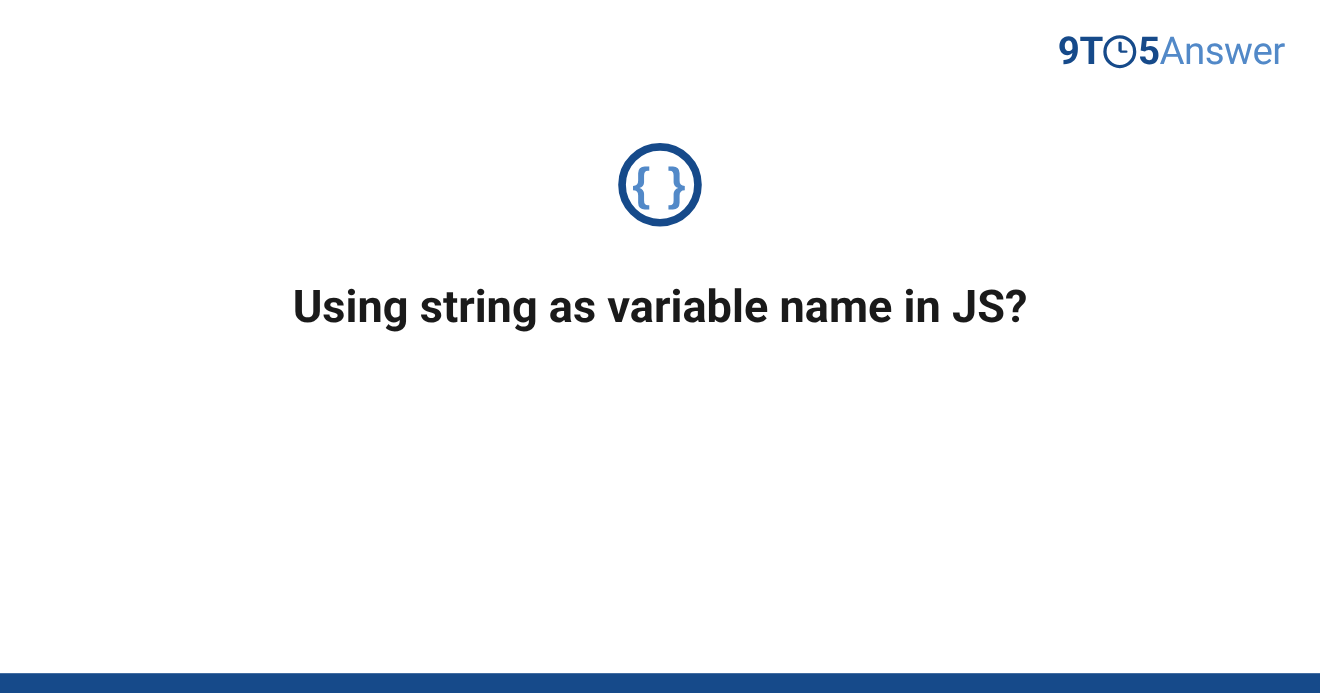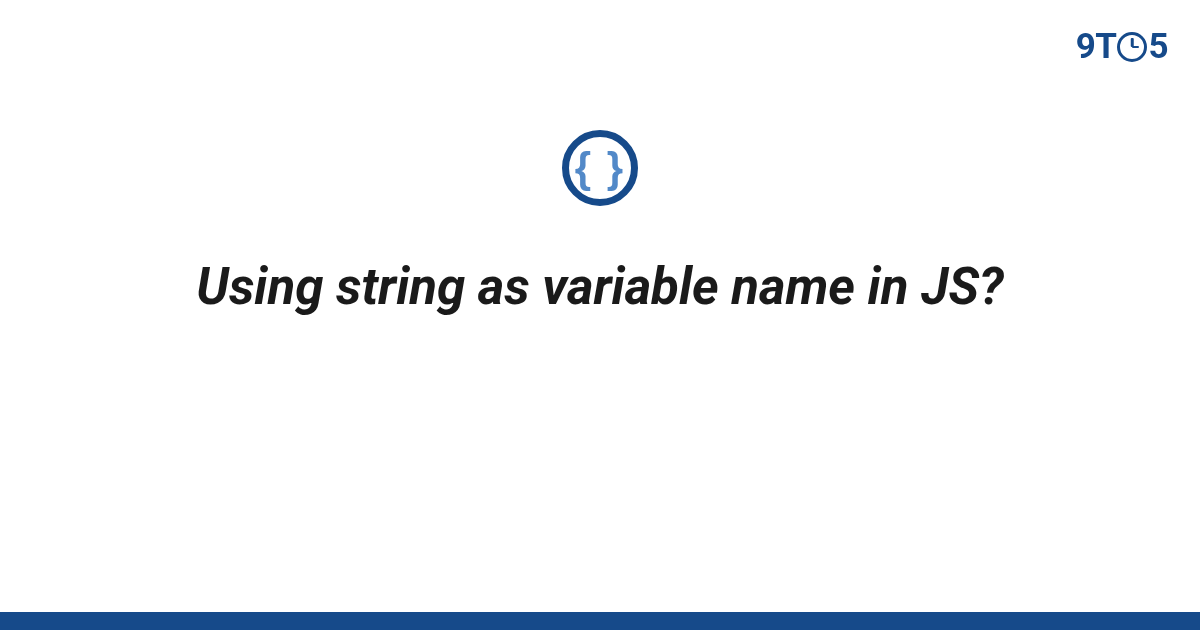--- a/index.html
+++ b/index.html
@@ -92,44 +92,44 @@
       margin-bottom: 48px;
     }
     .braces {
       font-size: 42px;
       font-weight: 700;
       color: #5289c8;
       letter-spacing: 2px;
       font-family: "Segoe UI", Arial, sans-serif;
     }
     .question-title {
-      font-size: 51px;
+      font-size: 41px;
       font-weight: 700;
       color: #1a1a1a;
       text-align: center;
       line-height: 1.28;
       max-width: 1000px;
-      font-style: italic;
     }
     .footer-bar {
       position: absolute;
       bottom: 0;
       left: 0;
       right: 0;
       height: 18px;
       background: #164a8a;
     }
   </style>
 </head>
 <body>
 
 <div class="header-logo">
   <span class="logo-9t">9T</span>
   <span class="logo-clock"></span>
   <span class="logo-5">5</span>
+  <span class="logo-answer">Answer</span>
 </div>
 
 <div class="content">
   <div class="category-icon">
     <span class="braces">{ }</span>
   </div>
   <h1 class="question-title">Using string as variable name in JS?</h1>
 </div>
 
 <div class="footer-bar"></div>

